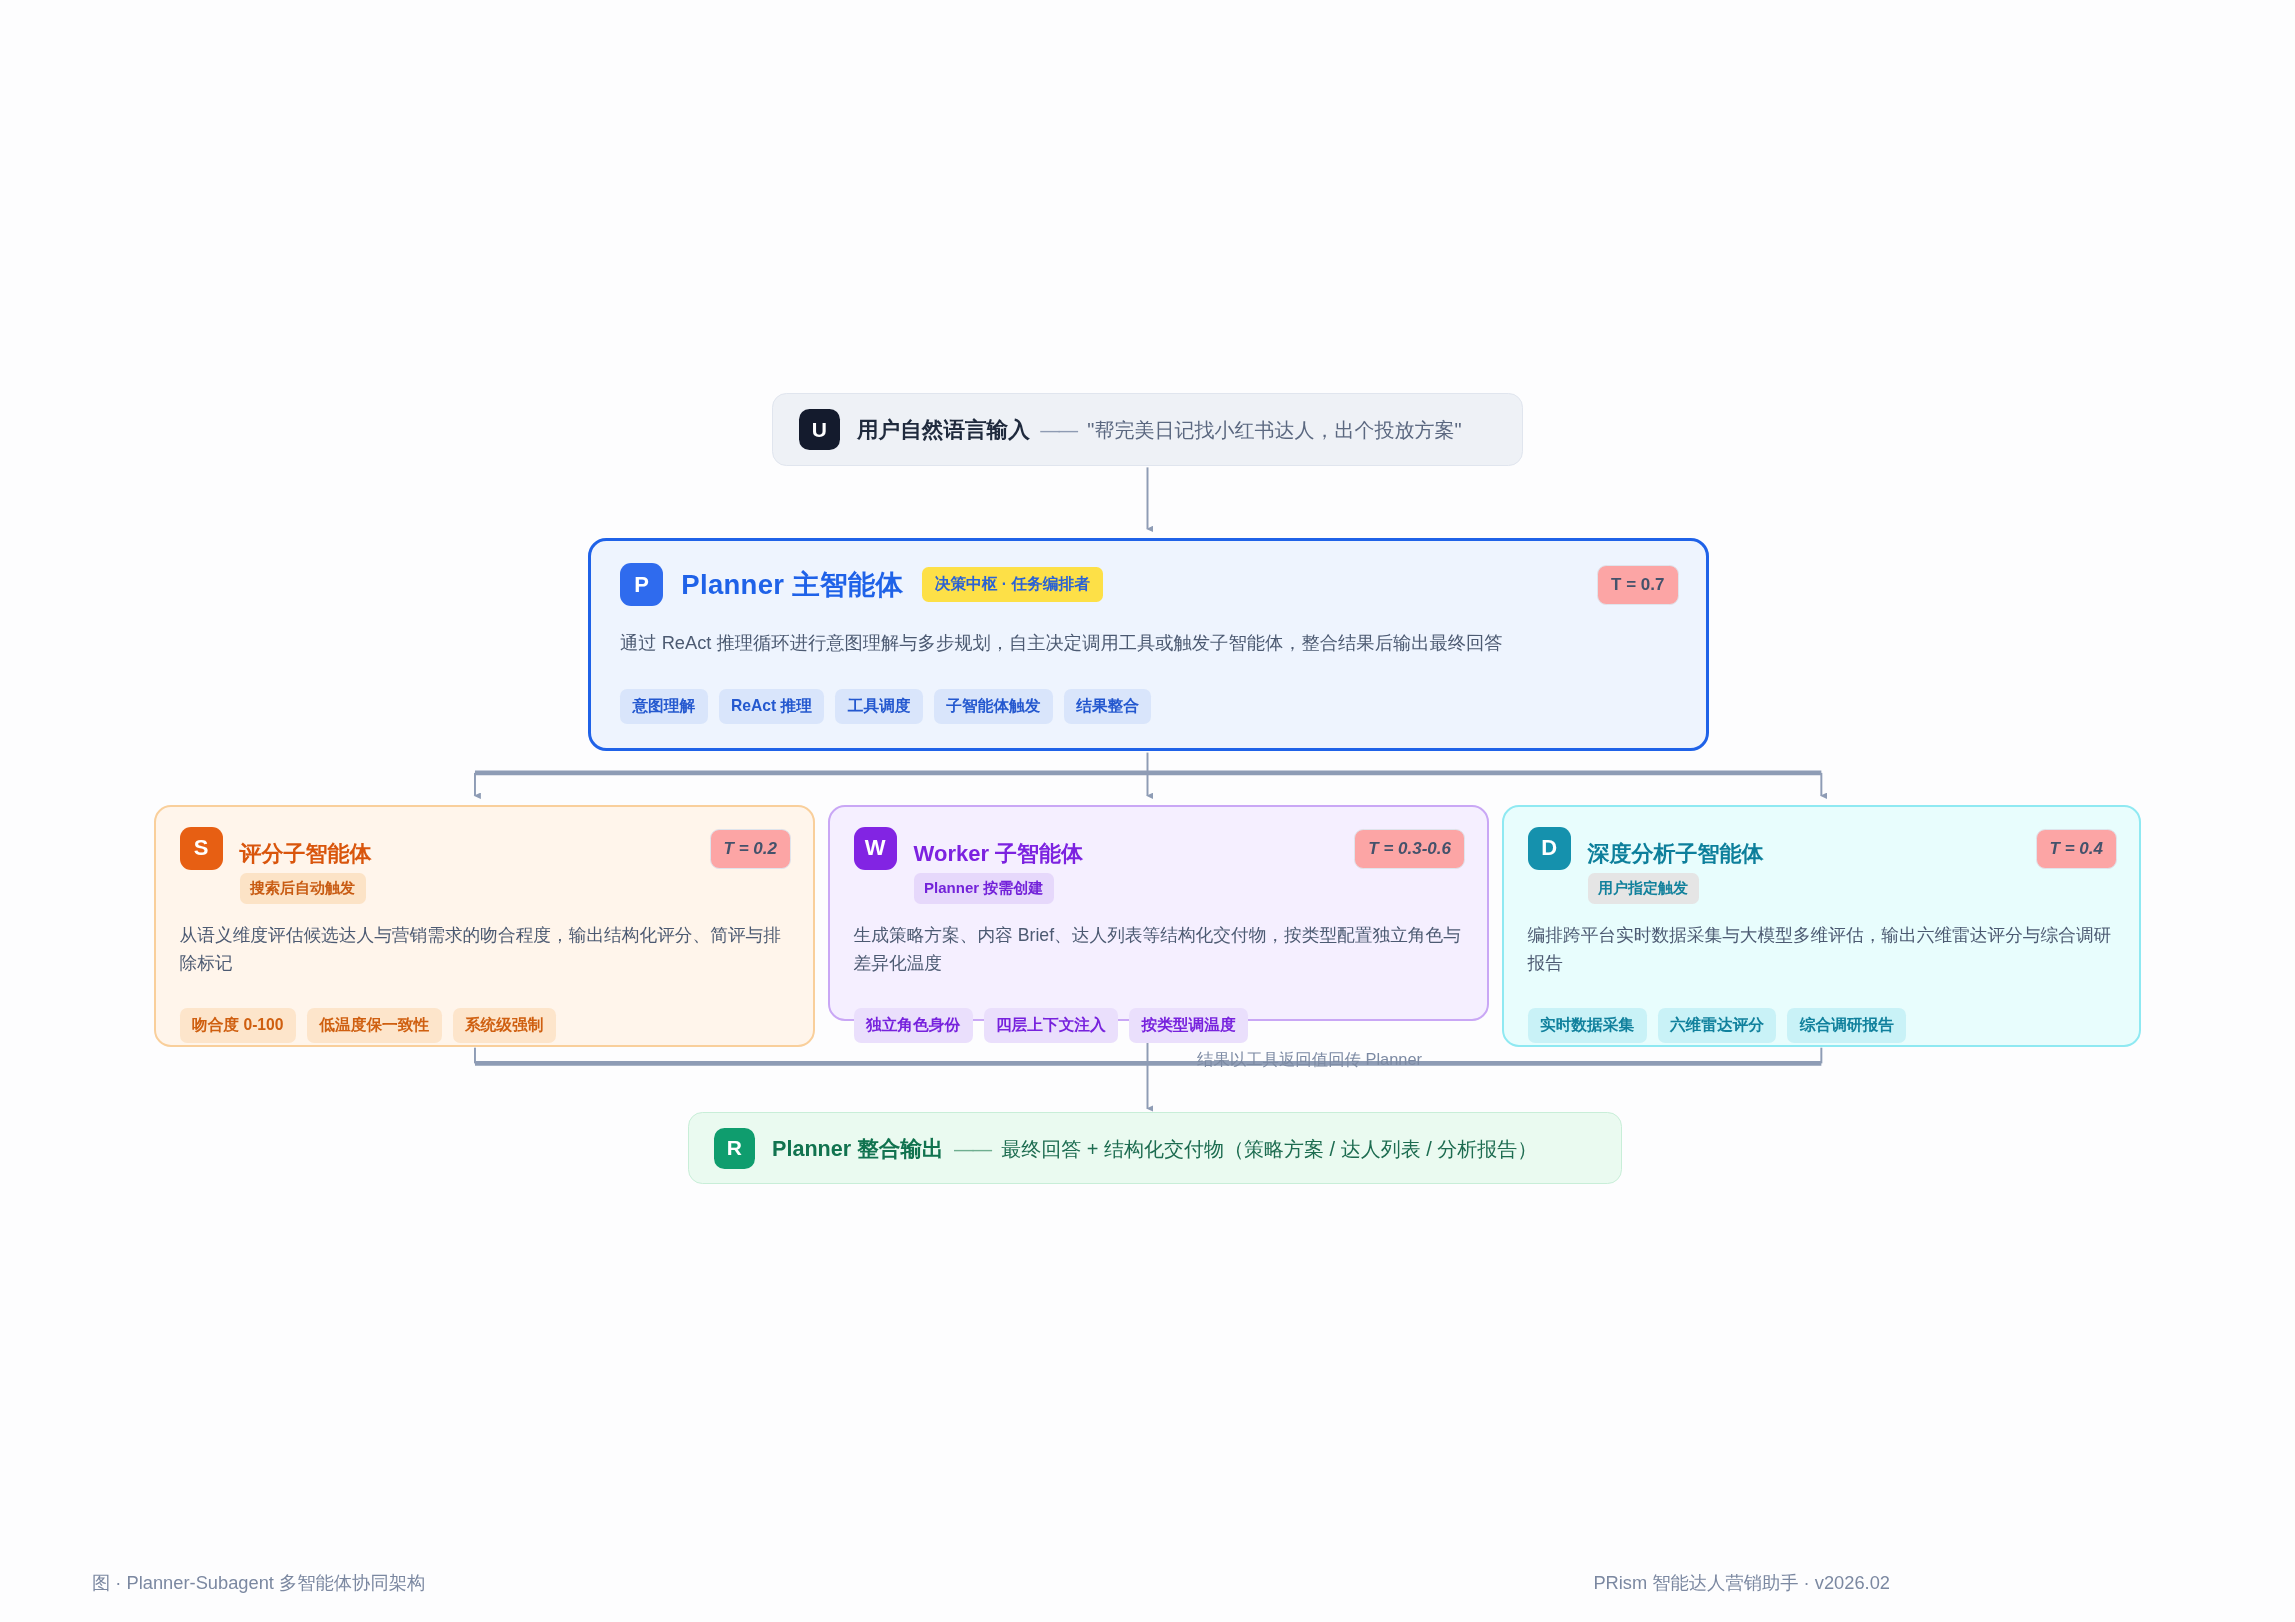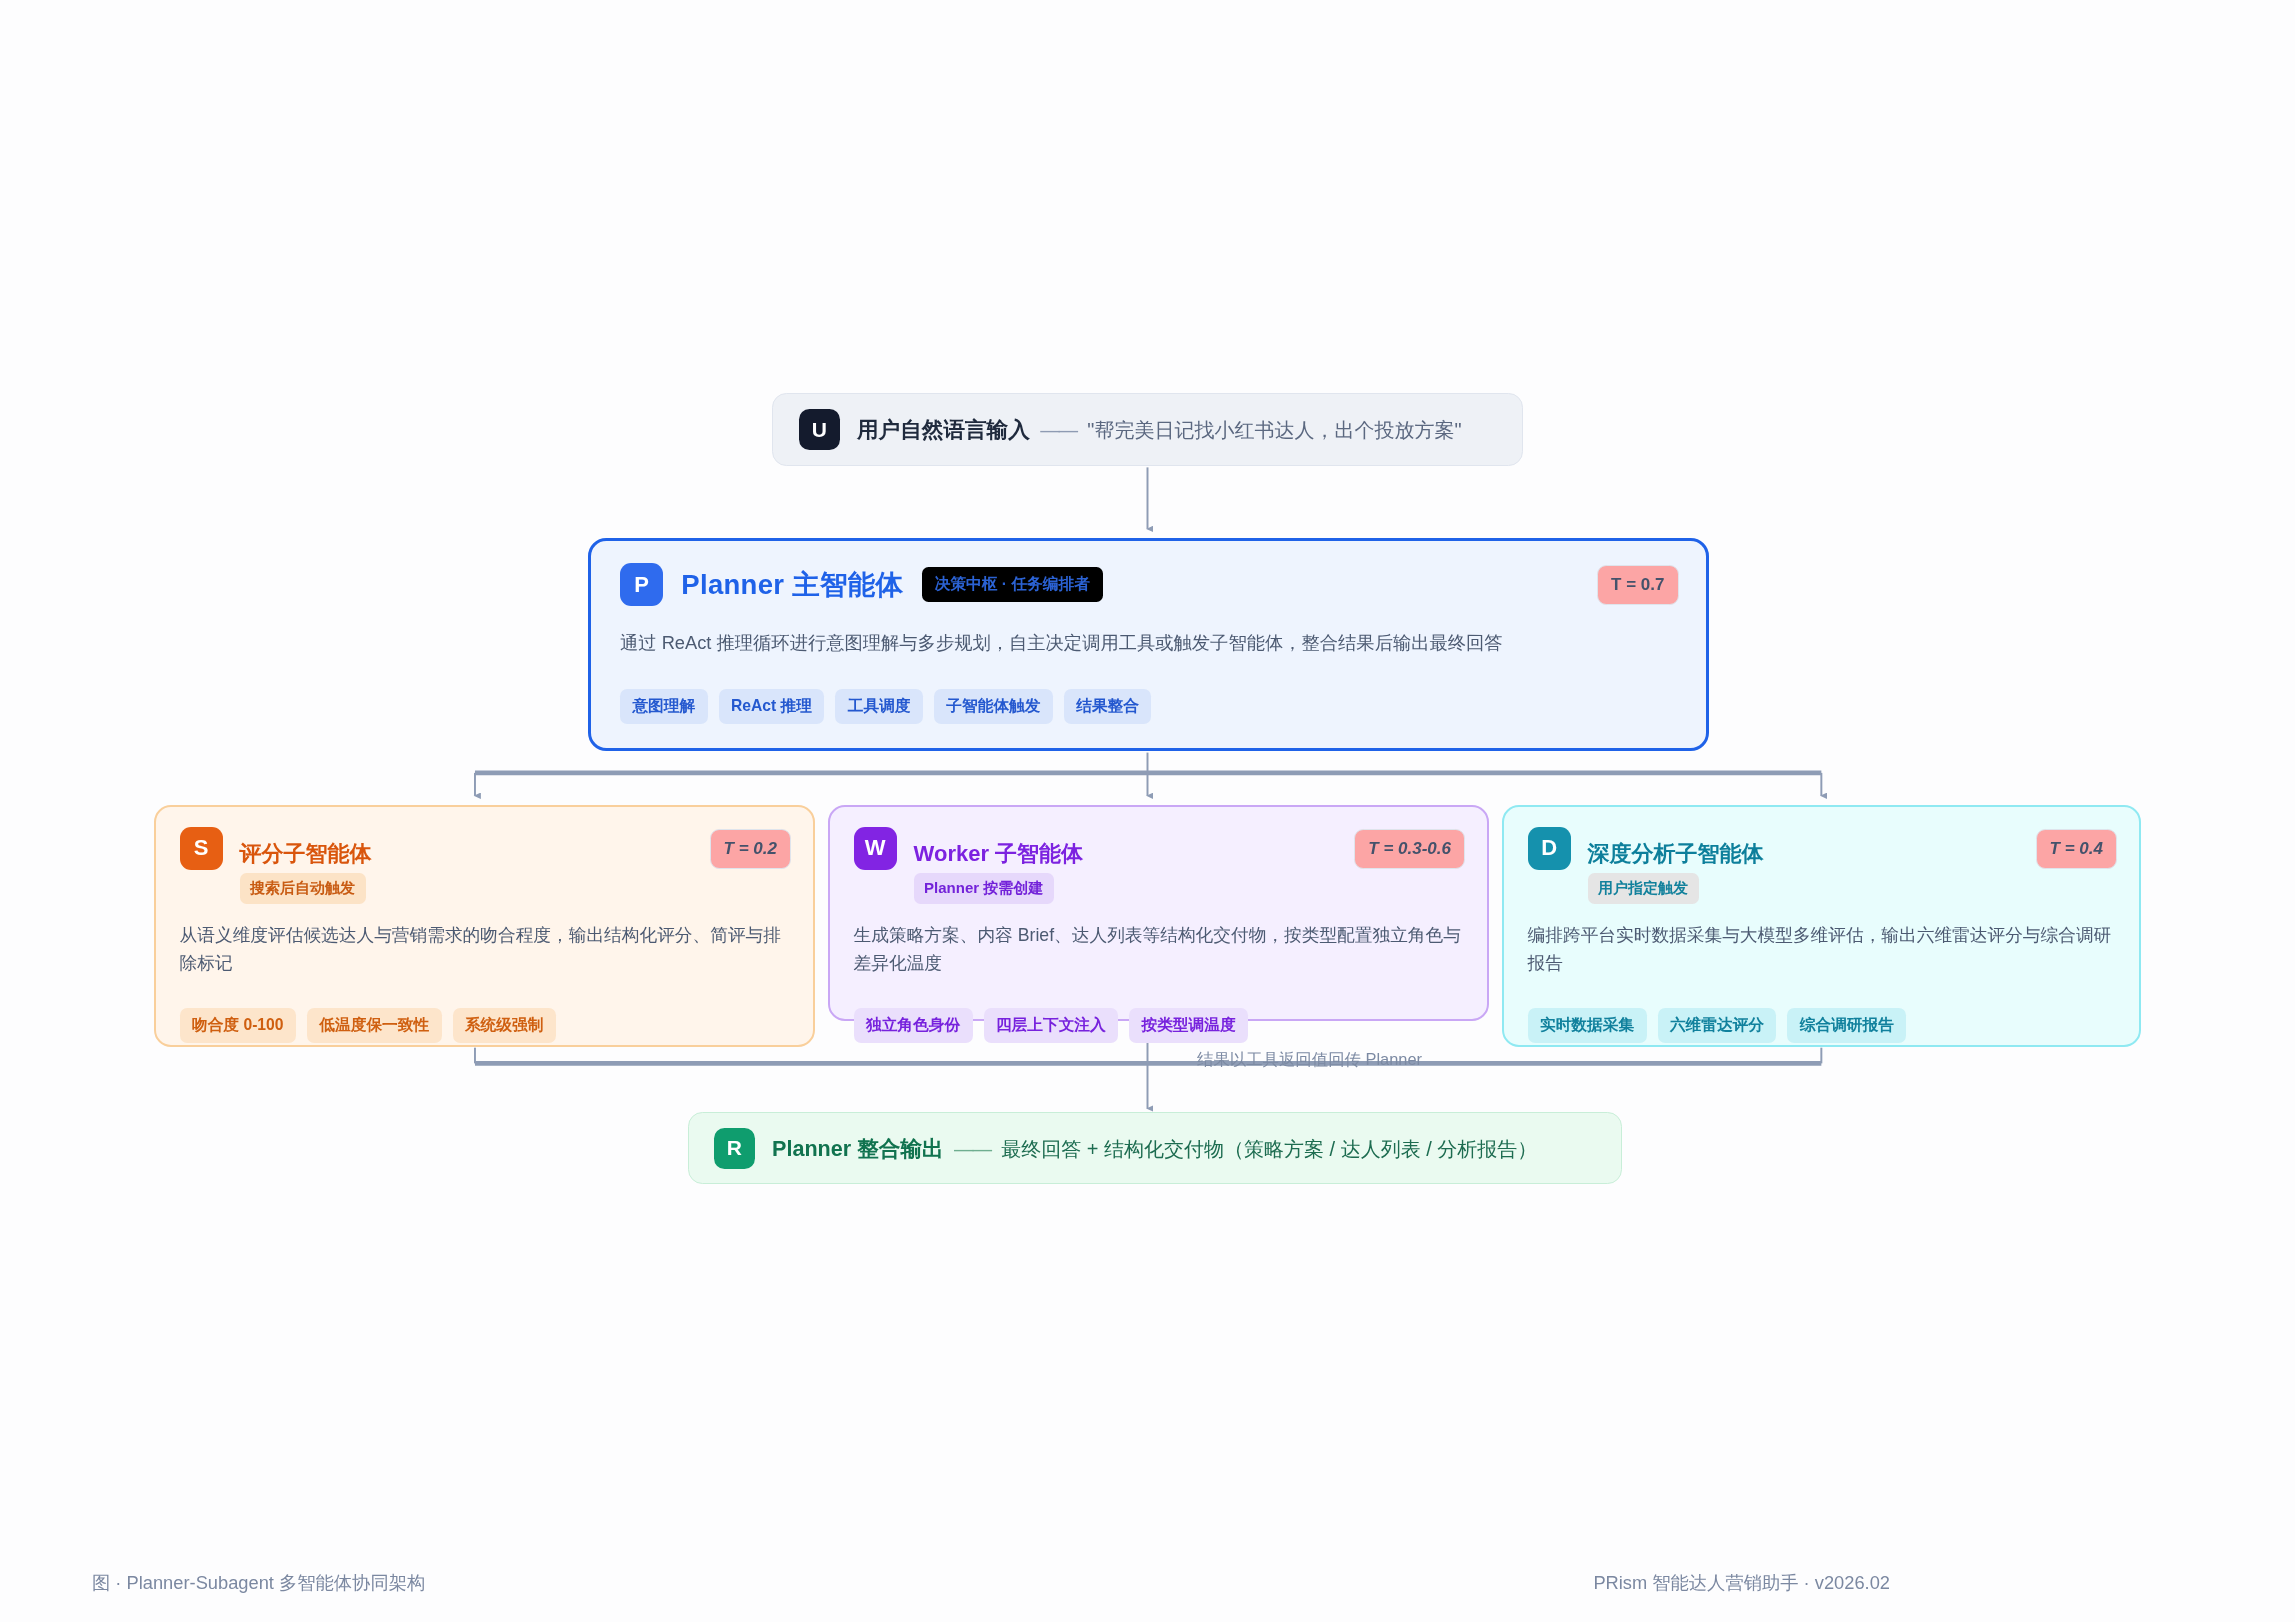--- a/index.html
+++ b/index.html
@@ -115,21 +115,21 @@
   .sq.w { background: #8224e3; }
   .sq.d { background: #1591ad; }
 
   .planner-title {
     font-size: 27.5px;
     font-weight: bold;
     color: #1f62e8;
     letter-spacing: 0.3px;
   }
   .role-pill {
-    background: #000000;
+    background: #fde047;
     color: #2b62d4;
     font-size: 15.7px;
     font-weight: bold;
     padding: 7.2px 13px;
     border-radius: 6.5px;
     white-space: nowrap;
   }
   .t-badge {
     position: absolute;
     background: #fca5a5;

